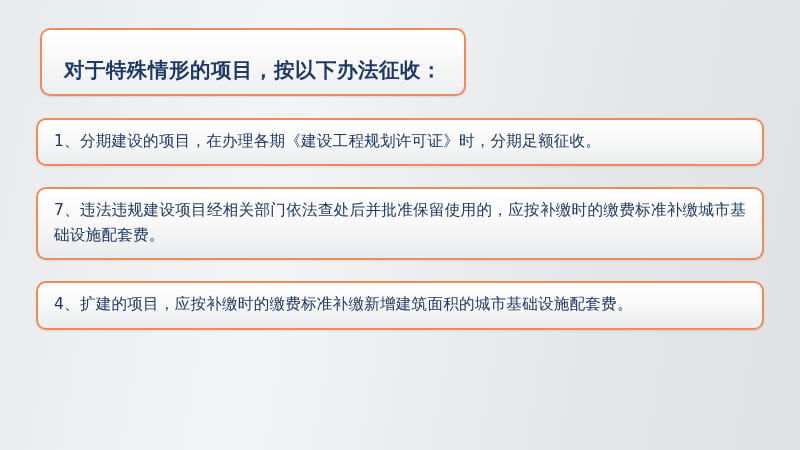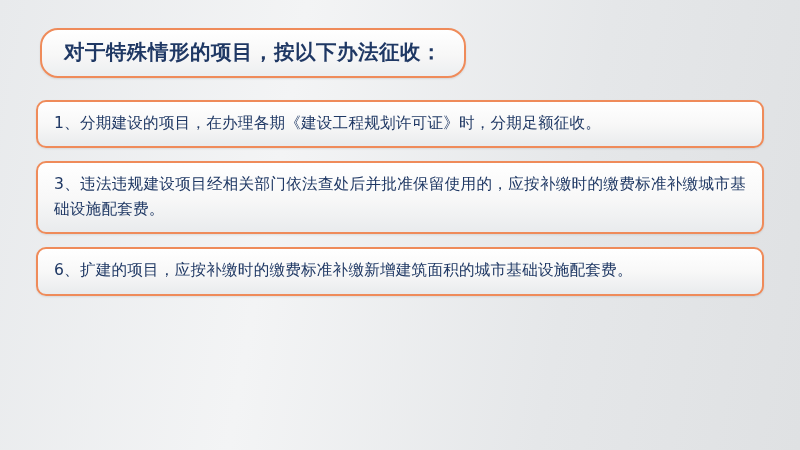--- a/index.html
+++ b/index.html
@@ -20,42 +20,42 @@
     height: 450px;
     box-sizing: border-box;
     padding: 28px 28px 10px 28px;
   }
 
   
   .title-box {
     display: inline-block;
     box-sizing: border-box;
     min-height: 44px;
-    padding: 9px 22px 10px 22px;
+    padding: 27px 22px 10px 22px;
     border: 2.5px solid #ef8b5a;
-    border-radius: 18px;
+    border-radius: 10px;
     background: linear-gradient(180deg, #ffffff 0%, #f7f7f7 55%, #eceef0 100%);
     box-shadow: 0 1px 2px rgba(0,0,0,0.10);
     margin-left: 12px;
     margin-bottom: 22px;
   }
   .title-text {
     font-size: 20.5px;
     font-weight: bold;
     color: #1f3864;
     letter-spacing: 0.5px;
     line-height: 1.3;
     white-space: nowrap;
   }
 
   
   .items {
     display: flex;
     flex-direction: column;
-    gap: 13px;
+    gap: 21px;
     margin-left: 8px;
     margin-right: 8px;
   }
   .item-box {
     box-sizing: border-box;
     border: 2.5px solid #ef8b5a;
     border-radius: 10px;
     background: linear-gradient(180deg, #ffffff 0%, #f8f8f8 50%, #e9ebed 100%);
     box-shadow: 0 1px 2px rgba(0,0,0,0.09);
     padding: 9px 16px 10px 16px;
@@ -81,21 +81,21 @@
   </div>
 
   <div class="items">
 
     <div class="item-box single">
       <div class="item-text">1、分期建设的项目，在办理各期《建设工程规划许可证》时，分期足额征收。</div>
     </div>
 
 
     <div class="item-box">
-      <div class="item-text">3、违法违规建设项目经相关部门依法查处后并批准保留使用的，应按补缴时的缴费标准补缴城市基础设施配套费。</div>
+      <div class="item-text">7、违法违规建设项目经相关部门依法查处后并批准保留使用的，应按补缴时的缴费标准补缴城市基础设施配套费。</div>
     </div>
 
     <div class="item-box single">
-      <div class="item-text">6、扩建的项目，应按补缴时的缴费标准补缴新增建筑面积的城市基础设施配套费。</div>
+      <div class="item-text">4、扩建的项目，应按补缴时的缴费标准补缴新增建筑面积的城市基础设施配套费。</div>
     </div>
 
   </div>
 </div>
 
 </body></html>

